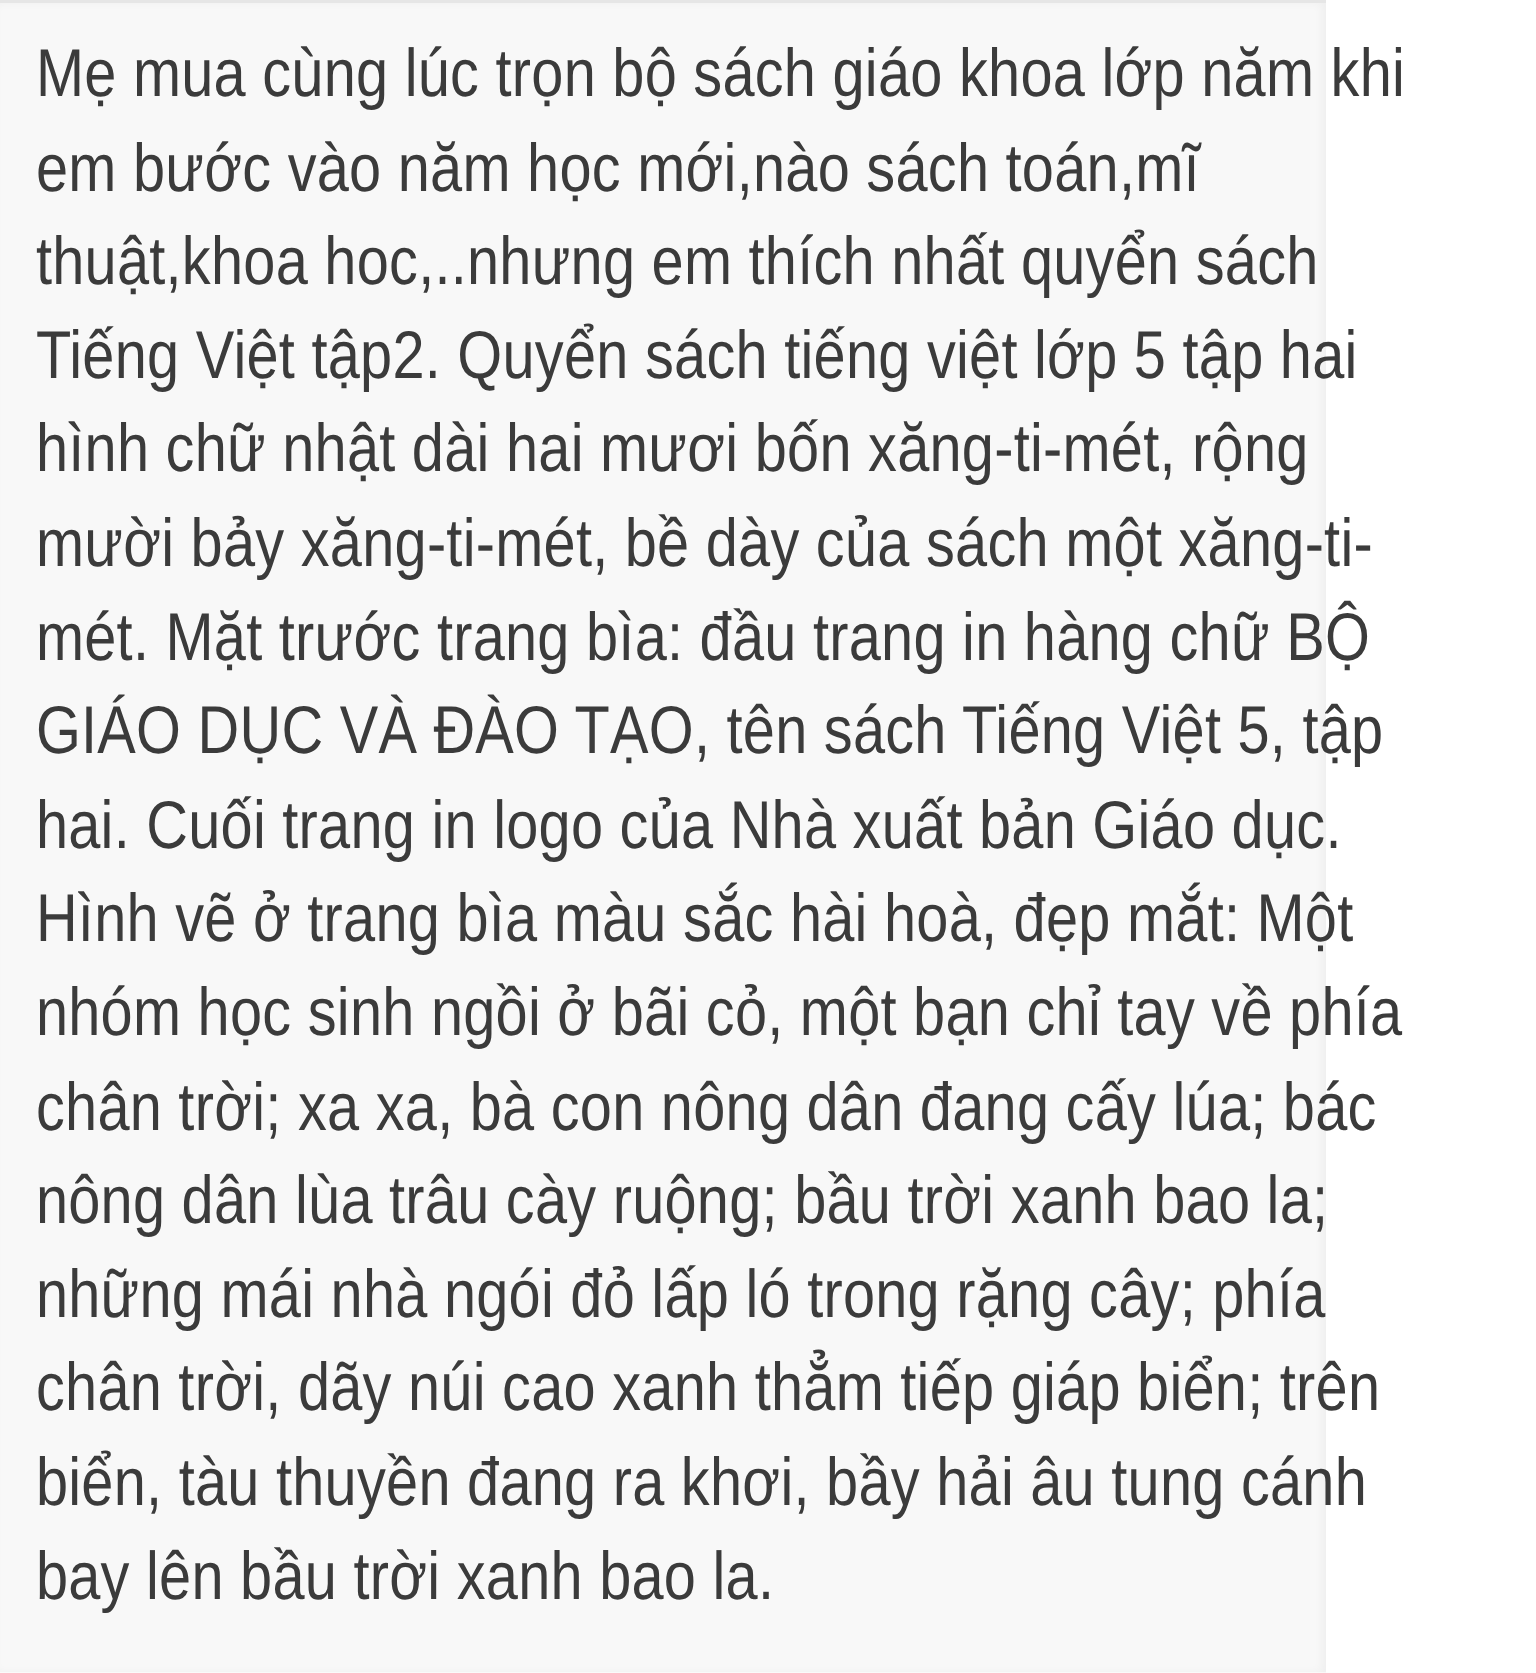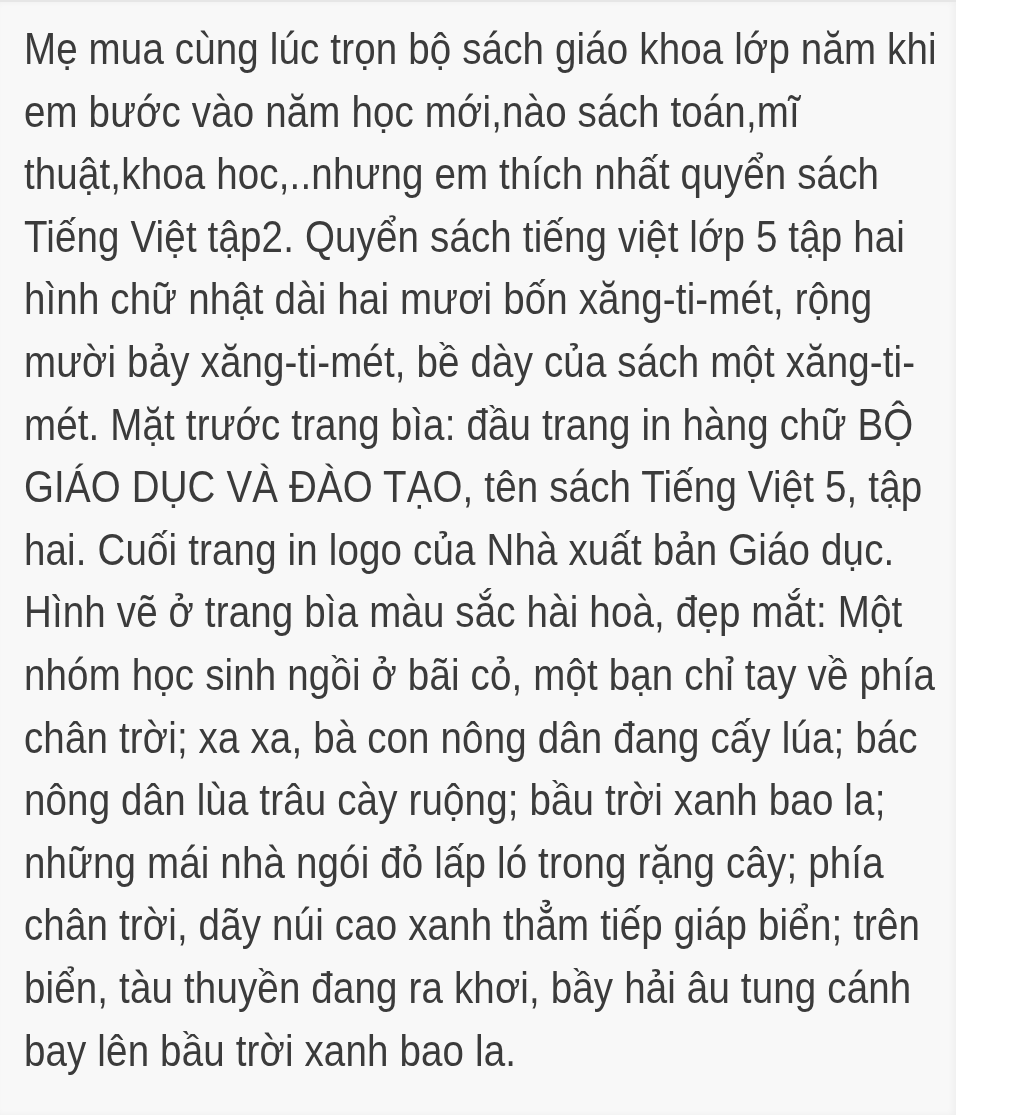--- a/index.html
+++ b/index.html
@@ -7,21 +7,21 @@
     padding: 0;
     background: #ffffff;
   }
   body {
     width: 1024px;
     height: 1115px;
     overflow: hidden;
     font-family: "Liberation Sans", "DejaVu Sans", sans-serif;
   }
   .doc {
-    width: 956px;
+    width: 884px;
     height: 1115px;
     background: #f8f8f8;
     border-top: 2px solid #e6e6e6;
     box-sizing: border-box;
     box-shadow: inset -3px 0 6px rgba(0,0,0,0.04);
     position: relative;
   }
   .paragraph {
     padding: 16px 0 0 28px;
     transform: scaleX(0.855);

